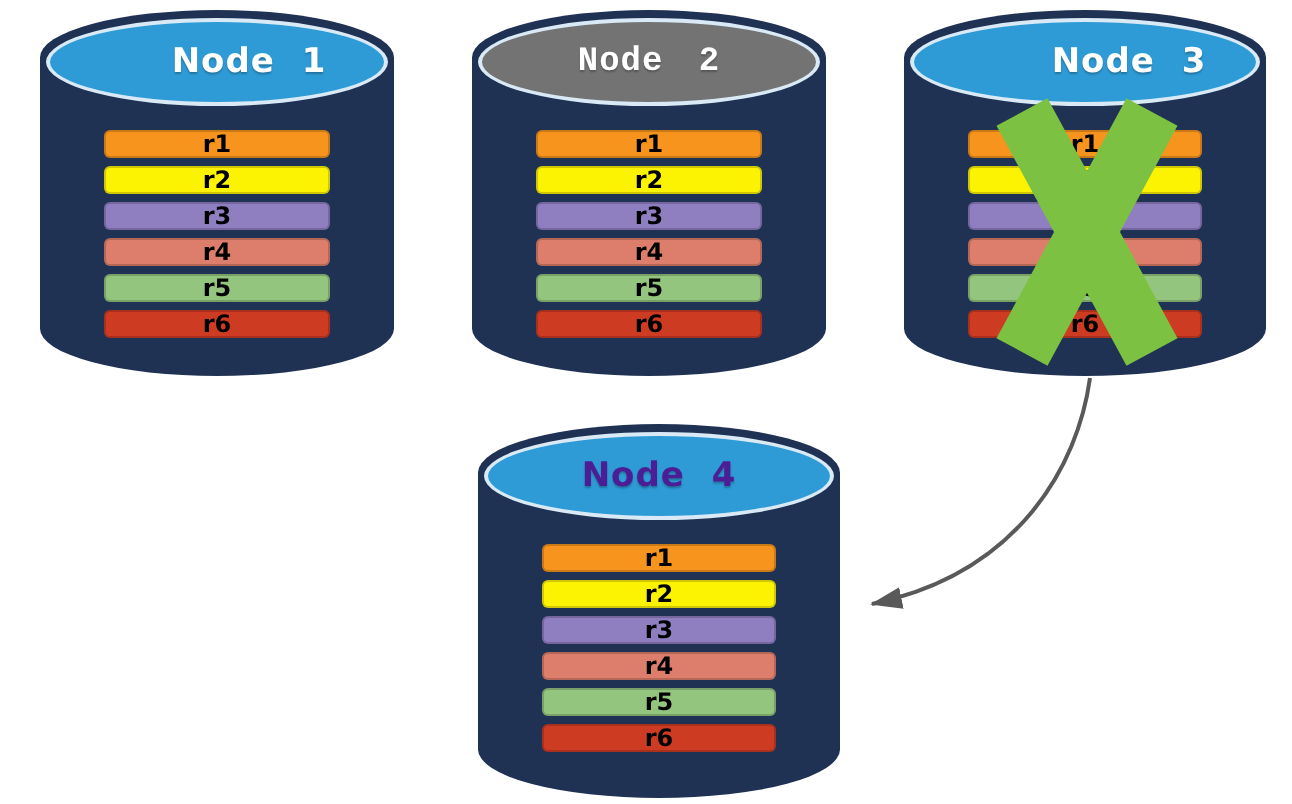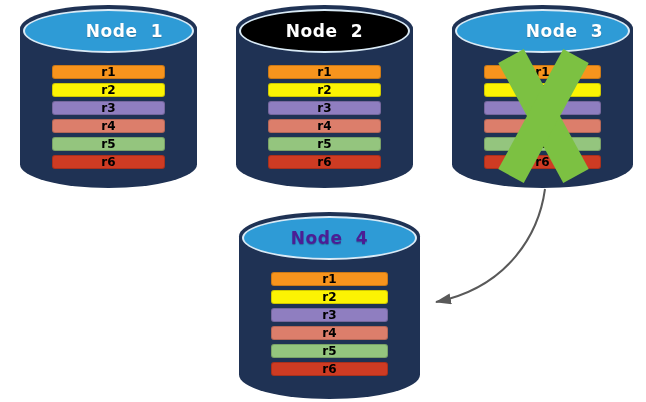--- a/index.html
+++ b/index.html
@@ -77,21 +77,21 @@
 
   <div class="record" style="background: rgb(206, 59, 35);">
     <span class="record-label">r6</span>
   </div>
 </div>
 
   </div>
 
   <div class="node node-2">
     <div class="cyl-body" style="background: rgb(31, 50, 84);"></div>
-    <div class="cyl-top" style="background: #000000; border-color: rgb(217, 234, 246);">
+    <div class="cyl-top" style="background: #737373; border-color: rgb(217, 234, 246); font-family: Liberation Mono, monospace;">
       <span class="node-label" style="color: rgb(255, 255, 255);">Node 2</span>
     </div>
     <div class="records">
   <div class="record" style="background: rgb(247, 148, 29);">
     <span class="record-label">r1</span>
   </div>
 
   <div class="record" style="background: rgb(252, 243, 3);">
     <span class="record-label">r2</span>
   </div>

